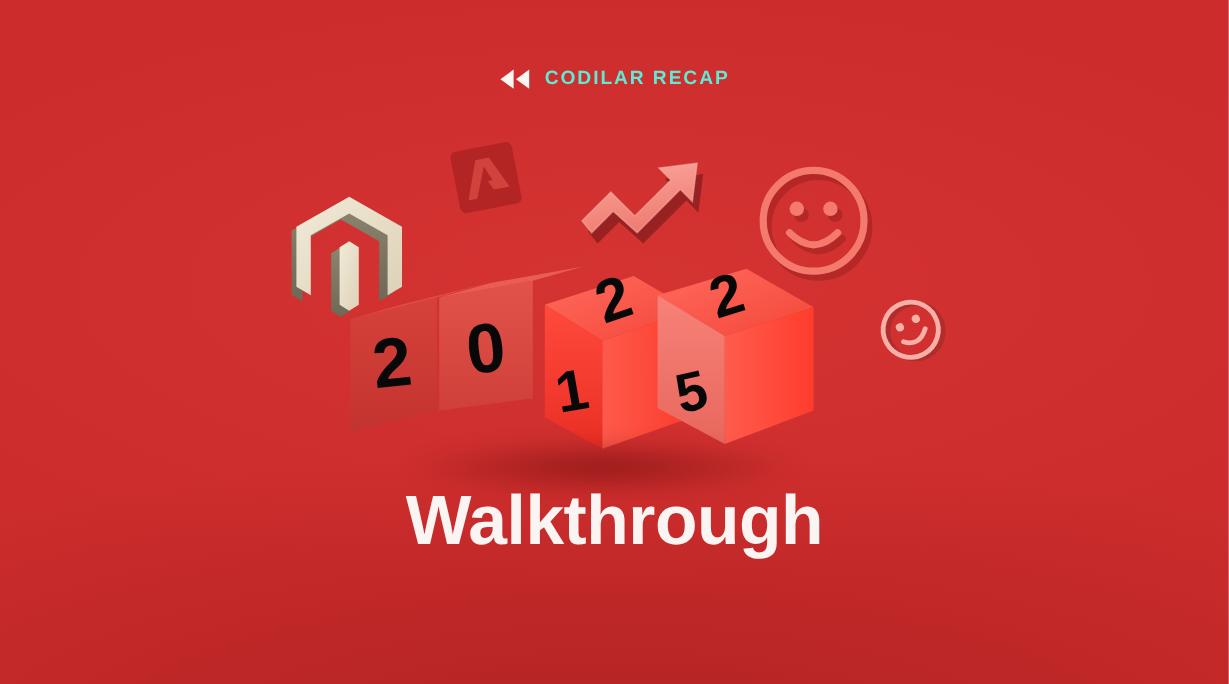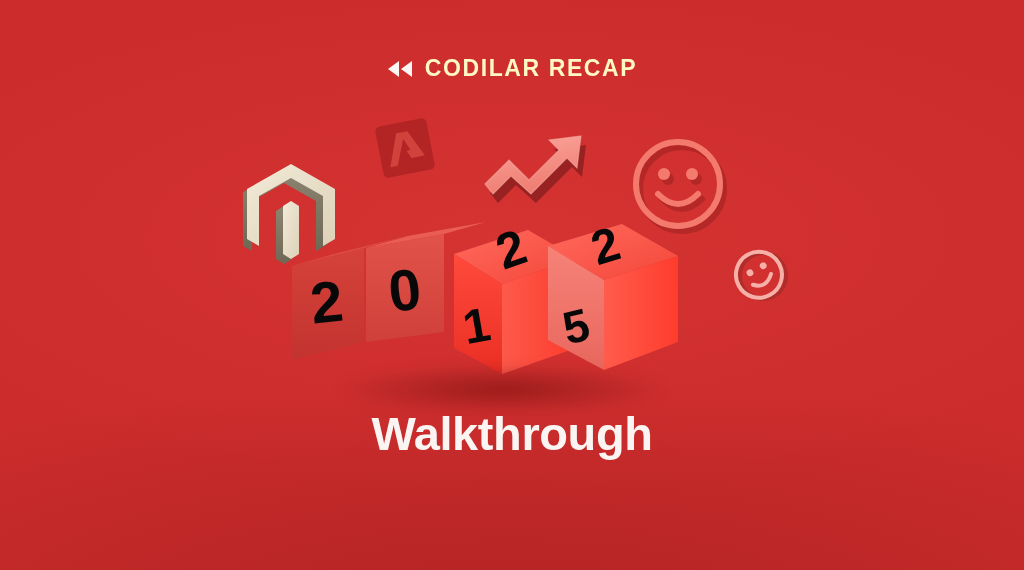--- a/index.html
+++ b/index.html
@@ -26,22 +26,22 @@
     pointer-events:none;
   }
 
   
   #eyebrow {
     position:absolute; top:57px; left:0; width:100%;
     display:flex; align-items:center; justify-content:center; gap:12px;
   }
   #rewind-icon { display:block; }
   #eyebrow-text {
-    color:#fef9c3;
-    font-size:23px;
+    color:#5eead4;
+    font-size:16px;
     font-weight:bold;
     letter-spacing:1.6px;
     line-height:1;
     white-space:nowrap;
   }
 
   
   #hero-art {
     position:absolute; left:0; top:104px;
     width:1024px; height:300px;
@@ -72,21 +72,21 @@
     filter:blur(6px);
   }
 
   
   #title-block {
     position:absolute; left:0; top:405px; width:100%;
     text-align:center;
     color:#faf5f2;
   }
   .title-line {
-    font-size:47px;
+    font-size:58px;
     font-weight:bold;
     line-height:58px;
     letter-spacing:-0.4px;
     white-space:nowrap;
   }
 </style>
 </head>
 <body>
 
 <div id="banner">

